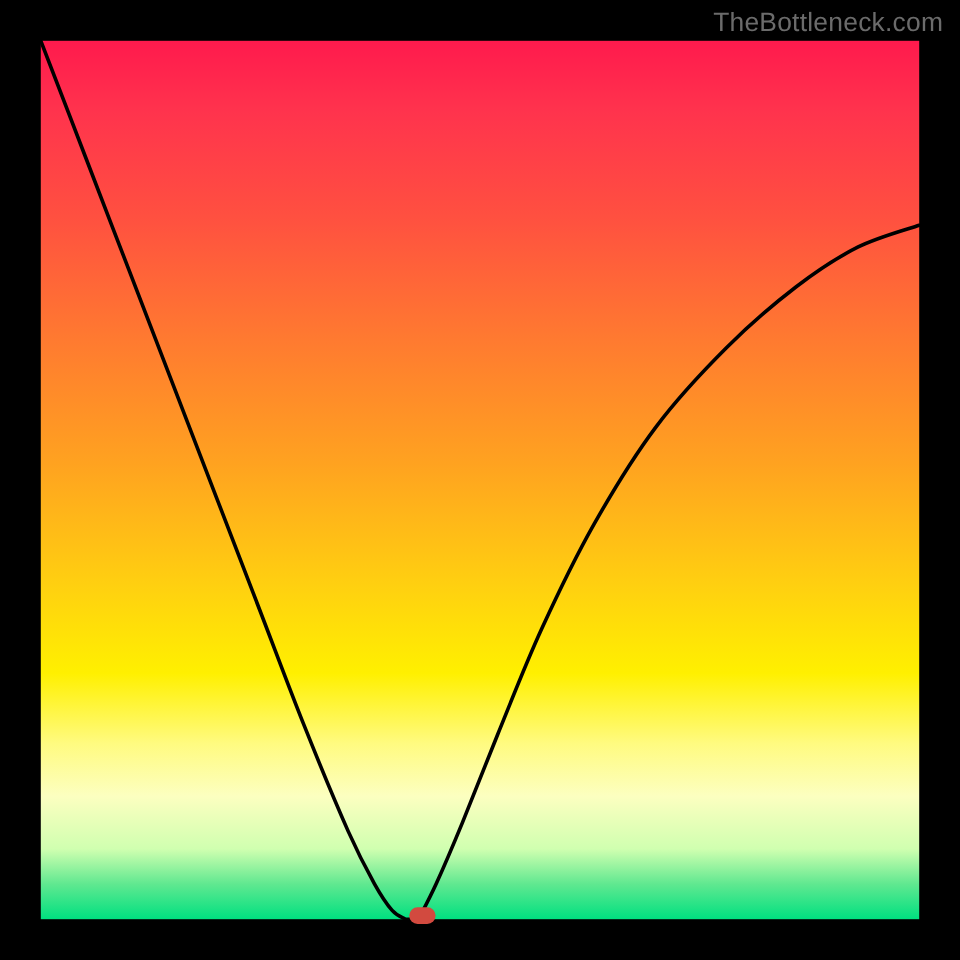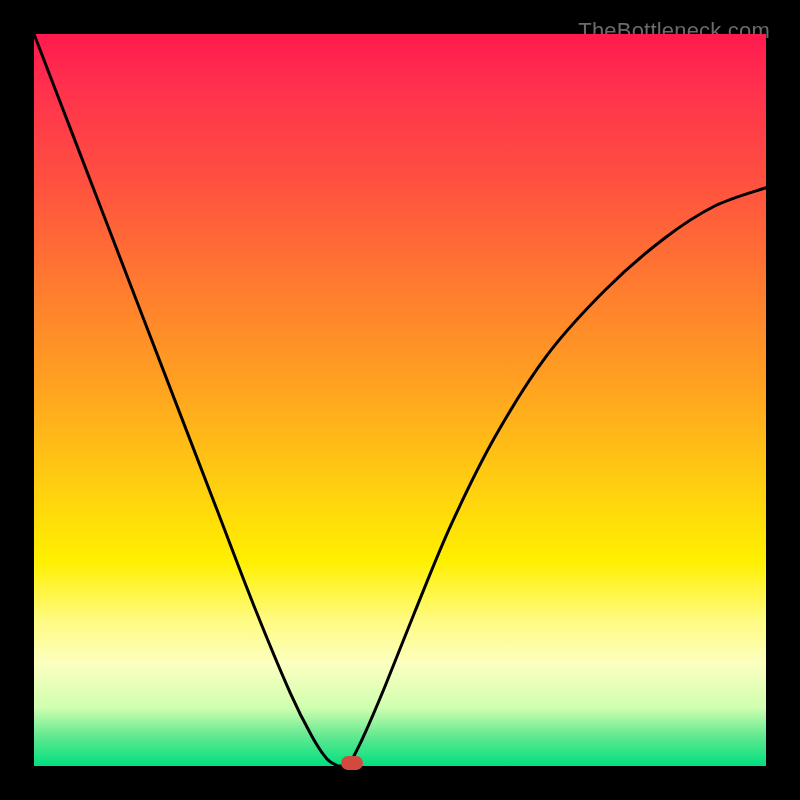--- a/index.html
+++ b/index.html
@@ -37,27 +37,26 @@
       #fffb80 80%,
       #fcffc0 86%,
       #d0ffb0 92%,
       #60e890 96%,
       #00e080 100%
     );
   }
   .watermark {
     position: absolute;
     top: 6px;
-    right: 30px;
+    right: 14px;
     color: #6b6b6b;
     font-size: 22px;
     font-weight: 500;
     letter-spacing: 0.2px;
     user-select: none;
-    margin-top: 12px;
   }
   svg.curve {
     position: absolute;
     left: 0;
     top: 0;
     width: 732px;
     height: 732px;
     overflow: visible;
   }
   .marker {

